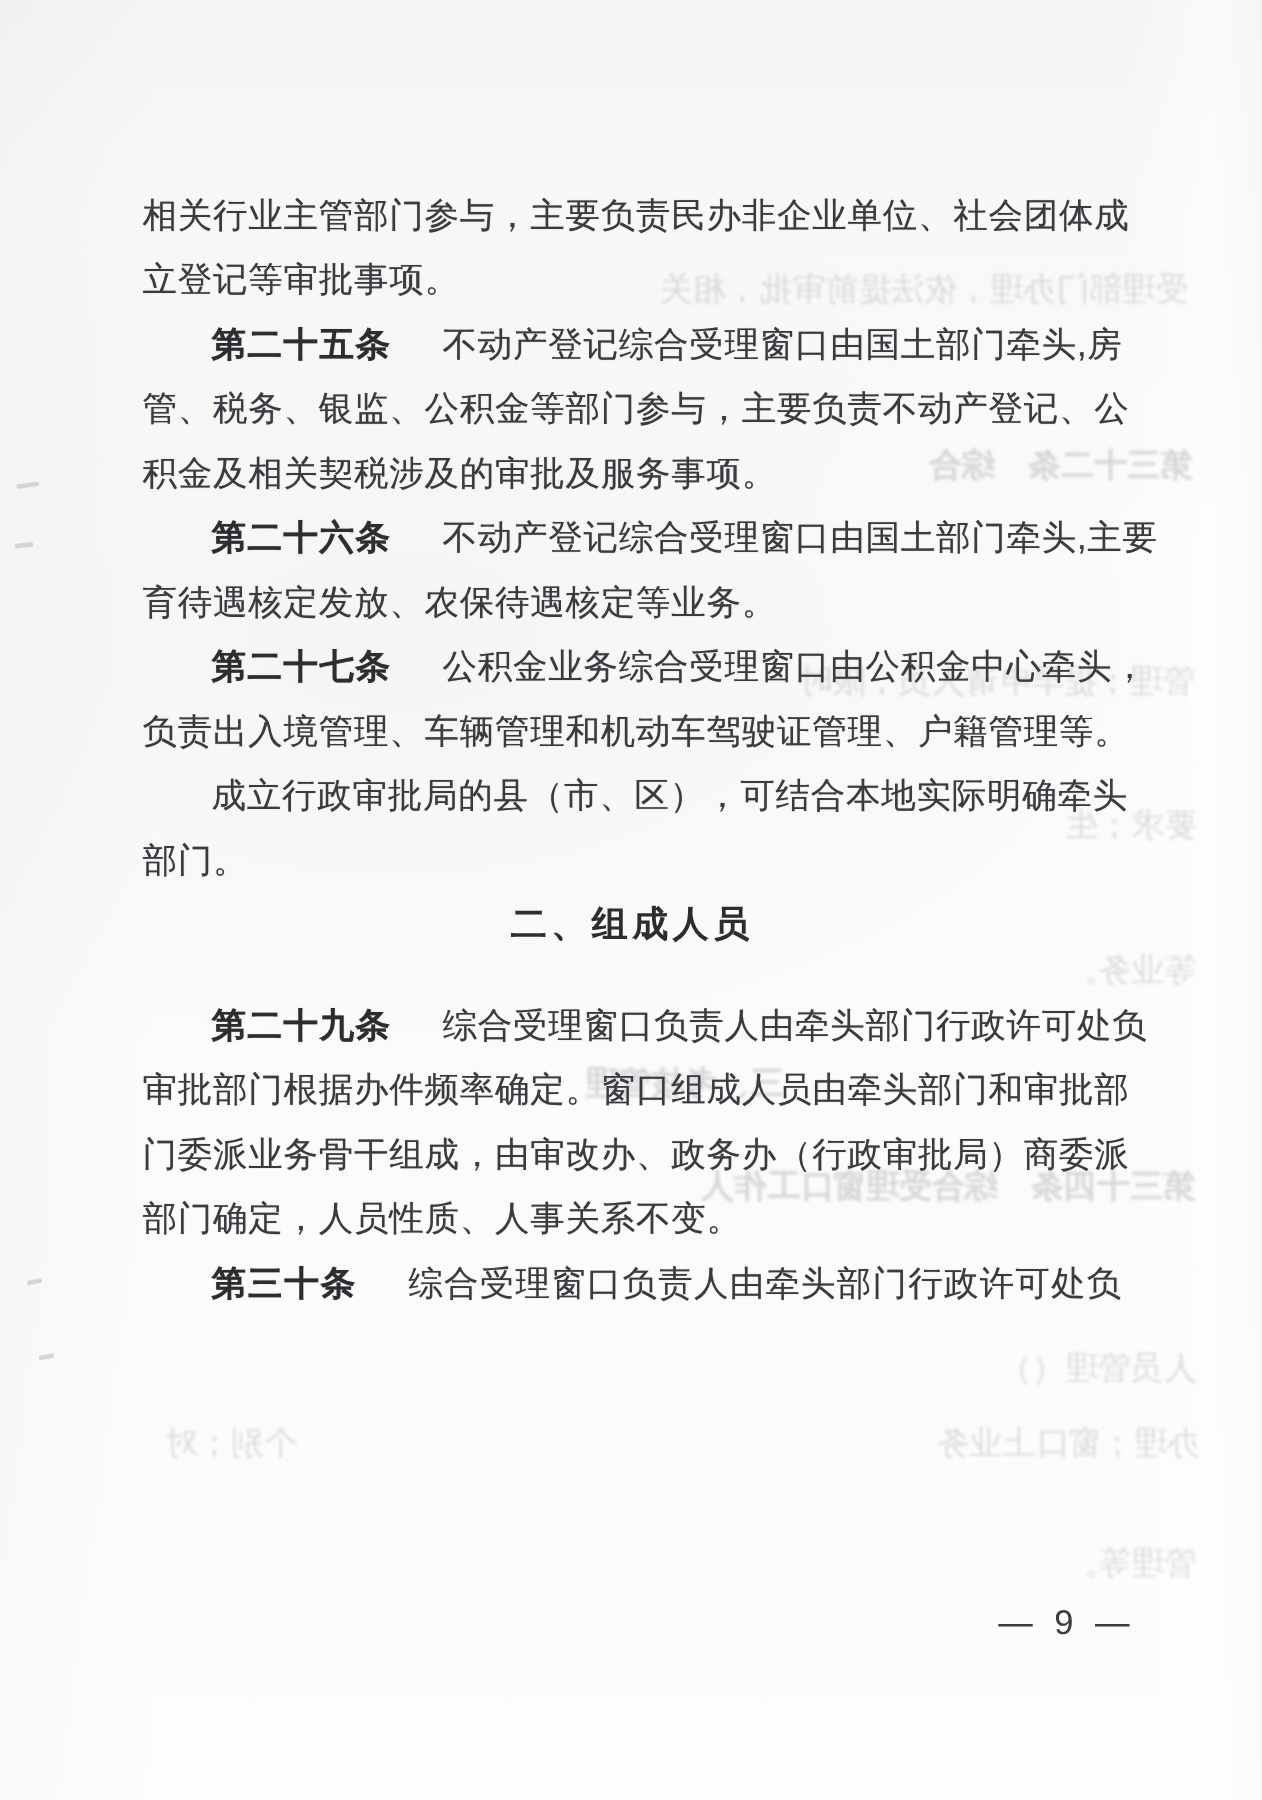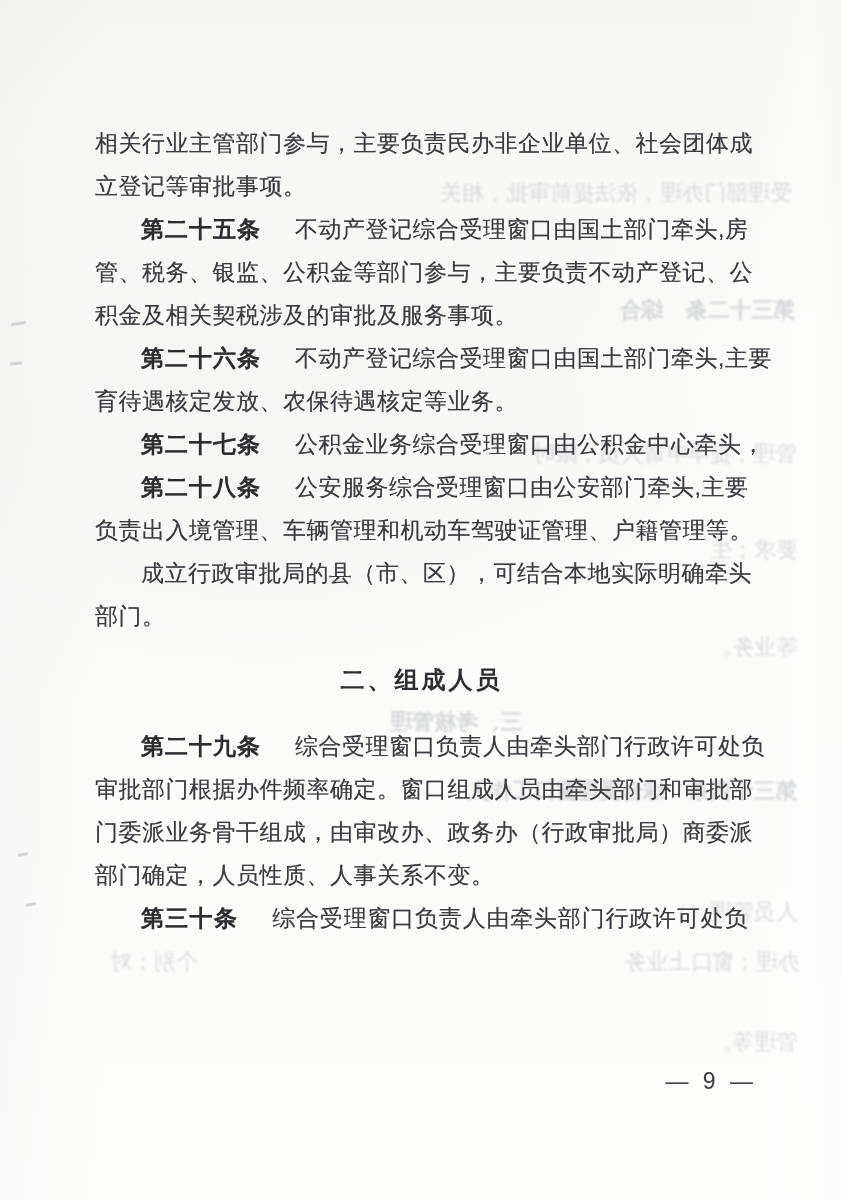--- a/index.html
+++ b/index.html
@@ -53,21 +53,21 @@
   }
   .num {
     font-weight: 700;
     color: #2c2c31;
     margin-right: 34px;
     letter-spacing: 1px;
   }
   .heading {
     height: 43px;
     line-height: 43px;
-    margin-top: 20px;
+    margin-top: 0;
     margin-bottom: 24px;
     text-align: center;
     text-align-last: center;
     font-size: 24px;
     font-weight: 700;
     letter-spacing: 3px;
     color: #2c2c31;
   }
   .pageno {
     position: absolute;
@@ -125,21 +125,20 @@
 
   <div class="textblock">
     <div class="ln"><span>相关行业主管部门参与，主要负责民办非企业单位、社会团体成</span></div>
     <div class="ln short"><span>立登记等审批事项。</span></div>
     <div class="ln indent"><span class="num">第二十五条</span><span>不动产登记综合受理窗口由国土部门牵头,房</span></div>
     <div class="ln"><span>管、税务、银监、公积金等部门参与，主要负责不动产登记、公</span></div>
     <div class="ln short"><span>积金及相关契税涉及的审批及服务事项。</span></div>
     <div class="ln indent"><span class="num">第二十六条</span><span>不动产登记综合受理窗口由国土部门牵头,主要</span></div>
     <div class="ln short"><span>育待遇核定发放、农保待遇核定等业务。</span></div>
     <div class="ln indent"><span class="num">第二十七条</span><span>公积金业务综合受理窗口由公积金中心牵头，</span></div>
-    <div class="ln indent"><span class="num">第二十八条</span><span>公安服务综合受理窗口由公安部门牵头,主要</span></div>
     <div class="ln"><span>负责出入境管理、车辆管理和机动车驾驶证管理、户籍管理等。</span></div>
     <div class="ln indent"><span>成立行政审批局的县（市、区），可结合本地实际明确牵头</span></div>
     <div class="ln short"><span>部门。</span></div>
 
     <div class="heading">二、组成人员</div>
 
     <div class="ln indent"><span class="num">第二十九条</span><span>综合受理窗口负责人由牵头部门行政许可处负</span></div>
     <div class="ln"><span>审批部门根据办件频率确定。窗口组成人员由牵头部门和审批部</span></div>
     <div class="ln"><span>门委派业务骨干组成，由审改办、政务办（行政审批局）商委派</span></div>
     <div class="ln short"><span>部门确定，人员性质、人事关系不变。</span></div>

